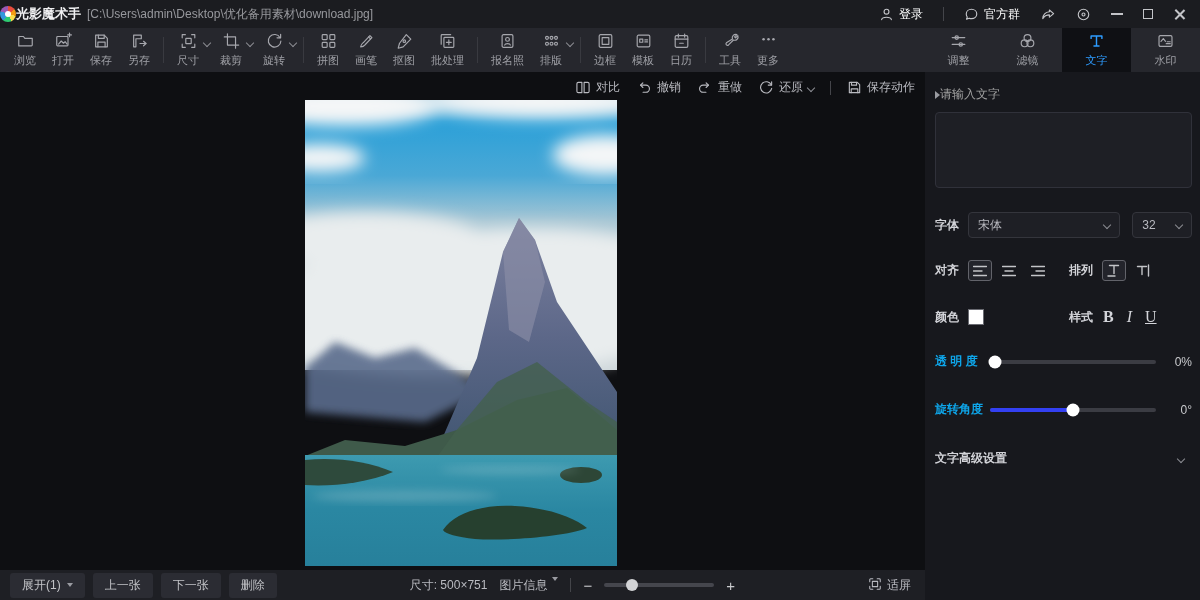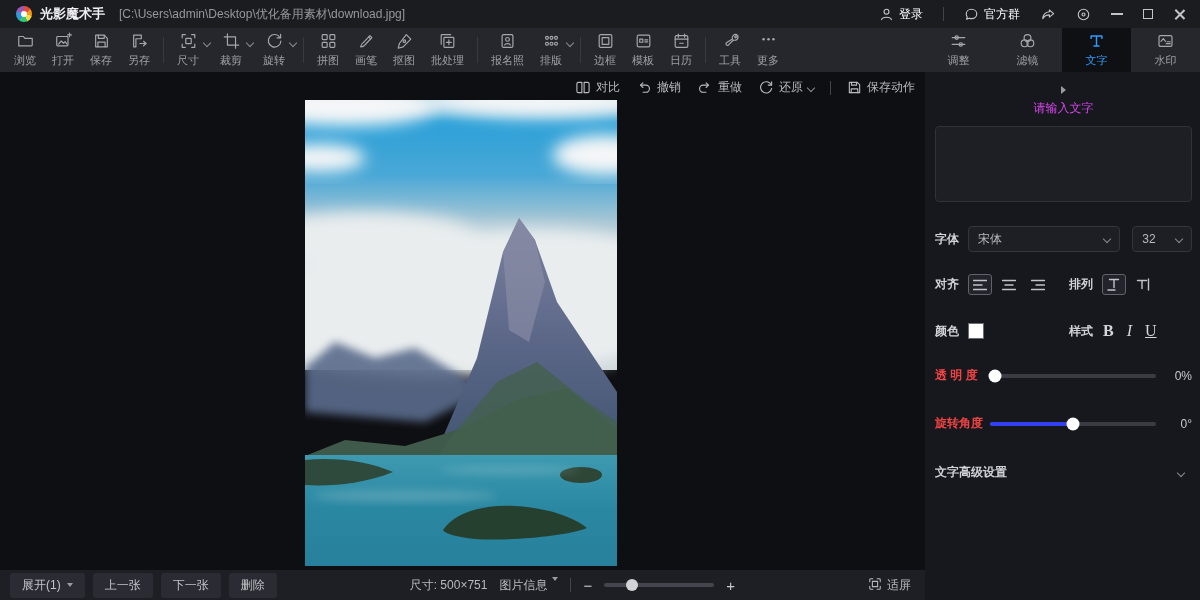--- a/index.html
+++ b/index.html
@@ -1,21 +1,21 @@
 <!DOCTYPE html>
 <html><head>
 <meta charset="utf-8">
 <style>
   * { box-sizing:border-box; margin:0; padding:0; }
   html,body { width:1200px; height:600px; overflow:hidden; background:#0e0f12;
     font-family:"Liberation Sans","DejaVu Sans",sans-serif; font-size:12px; color:#c6c7cc; }
   .app { width:1200px; height:600px; display:flex; flex-direction:column; }
 
   
-  .titlebar { height:28px; background:#1b1c20; display:flex; align-items:center; padding:0 14px 0 16px; gap:8px; flex:none; }
+  .titlebar { height:28px; background:#1b1c20; display:flex; align-items:center; padding:0 14px 0 0; flex:none; }
   .logo { width:16px; height:16px; border-radius:50%; position:relative; flex:none;
     background:conic-gradient(#e84c3d 0 55deg,#f39c12 55deg 105deg,#f7dc4a 105deg 155deg,#2ecc71 155deg 215deg,#3498db 215deg 290deg,#9b59b6 290deg 360deg); }
   .logo::after { content:""; position:absolute; inset:5px; background:#fff; border-radius:50%; }
   .app-name { color:#f0f0f2; font-weight:bold; font-size:13px; white-space:nowrap; }
   .file-path { color:#97989d; margin-left:6px; white-space:nowrap; }
   .tb-right { margin-left:auto; display:flex; align-items:center; gap:20px; }
   .tb-item { display:flex; align-items:center; gap:5px; color:#ffffff; }
   .tb-item svg, .ct-item svg, .sb-ico svg { fill:none; stroke:#c3c4c8; stroke-width:1.2; stroke-linecap:round; stroke-linejoin:round; display:block; }
   .vsep { width:1px; height:14px; background:#44454a; }
   .win-min { width:12px; height:2px; background:#c3c4c8; }
@@ -57,41 +57,41 @@
   .sb-right { margin-left:auto; display:flex; align-items:center; gap:18px; padding-right:4px;flex-direction:column; }
   .sb-ico { display:flex; align-items:flex-start; gap:5px; }
   .sb-ico svg { stroke:#b9bac0; }
   .zslider { position:relative; width:110px; height:4px; background:#45464d; border-radius:2px; }
   .zfill { width:25%; height:100%; background:#85868c; border-radius:2px; }
   .zhandle { position:absolute; left:25%; top:50%; transform:translate(-50%,-50%); width:12px; height:12px; border-radius:50%; background:#d2d3d6; }
   .pm { font-size:15px; color:#c9cacd; line-height:1; }
 
   
   .panel { width:275px; background:#17181d; padding:14px 8px 0 10px; flex:none; display:flex; flex-direction:column; }
-  .p-toggle-row { display:flex; align-items:center; gap:6px; color:#d946ef;flex-direction:column; }
+  .p-toggle-row { display:flex; align-items:center; color:#a3a3a3; }
   .tri-right { width:0; height:0; border-top:4px solid transparent; border-bottom:4px solid transparent; border-left:5px solid #9a9ba1; display:inline-block; }
   .p-textarea { margin-top:9px; width:257px; height:76px; background:#1e1f25; border:1px solid #30313a; border-radius:4px; resize:none; outline:none; color:#d6d7db; font-family:inherit; padding:6px; }
   .btn-row { margin-top:16px; display:flex; gap:9px; align-items:center; }
   .btn-blue { width:122px; height:27px; background:#3d4ef0; color:#fff; border:none; border-radius:4px; font-size:12px; font-family:inherit; }
   .btn-dark { height:27px; background:#26272e; color:#c9cacd; border:1px solid #45464d; border-radius:4px; font-size:12px; font-family:inherit; padding:0 9px; display:flex; align-items:center; justify-content:center; gap:5px; }
   .p-label { color:#d2d3d8; font-weight:bold; white-space:nowrap; }
   .font-row { margin-top:24px; display:flex; align-items:center; gap:9px; }
   .select { background:#1e1f25; border:1px solid #34353c; border-radius:4px; height:26px; display:flex; align-items:center; justify-content:space-between; padding:0 9px; color:#b9bac0; }
   .font-select { width:160px; } .size-select { width:62px; margin-left:3px; }
   .row2 { margin-top:27px; display:flex; align-items:center; }
   .col-left { width:134px; display:flex; align-items:center; gap:9px; }
   .col-right { display:flex; align-items:center; gap:7px; }
   .swatch { width:16px; height:16px; background:#ffffff; border:1px solid #6a6b72; }
   .stl { font-family:"Liberation Serif","DejaVu Serif",serif; font-size:16px; color:#d4d5da; padding:0 3px; }
   .st-b { font-weight:bold; } .st-i { font-style:italic; } .st-u { text-decoration:underline; }
   .abtn { width:24px; height:21px; display:flex; align-items:center; justify-content:center; border-radius:3px; border:1px solid transparent; }
   .abtn.selected { border-color:#62636a; background:#23242b; }
   .abtn svg { fill:none; stroke:#c3c4c8; stroke-width:1.4; stroke-linecap:round; display:block; }
   .slider-row { margin-top:27px; display:flex; align-items:center; }
-  .sl-label { width:55px; font-weight:bold; color:#ef4444; white-space:nowrap; flex:none; }
+  .sl-label { width:55px; font-weight:bold; color:#0ea5e9; white-space:nowrap; flex:none; }
   .track { flex:1; position:relative; height:4px; background:#3b3c43; border-radius:2px; margin-right:10px; }
   .sfill { position:absolute; left:0; top:0; height:100%; width:50%; background:#3340f2; border-radius:2px; }
   .shandle { position:absolute; top:50%; transform:translate(-50%,-50%); width:13px; height:13px; background:#fff; border-radius:50%; }
   .sl-value { width:26px; text-align:right; color:#c9cacd; flex:none; }
   .adv-row { margin-top:32px; display:flex; align-items:center; justify-content:space-between; padding-right:8px; }
 </style>
 </head>
 <body>
 
 <div class="app">

